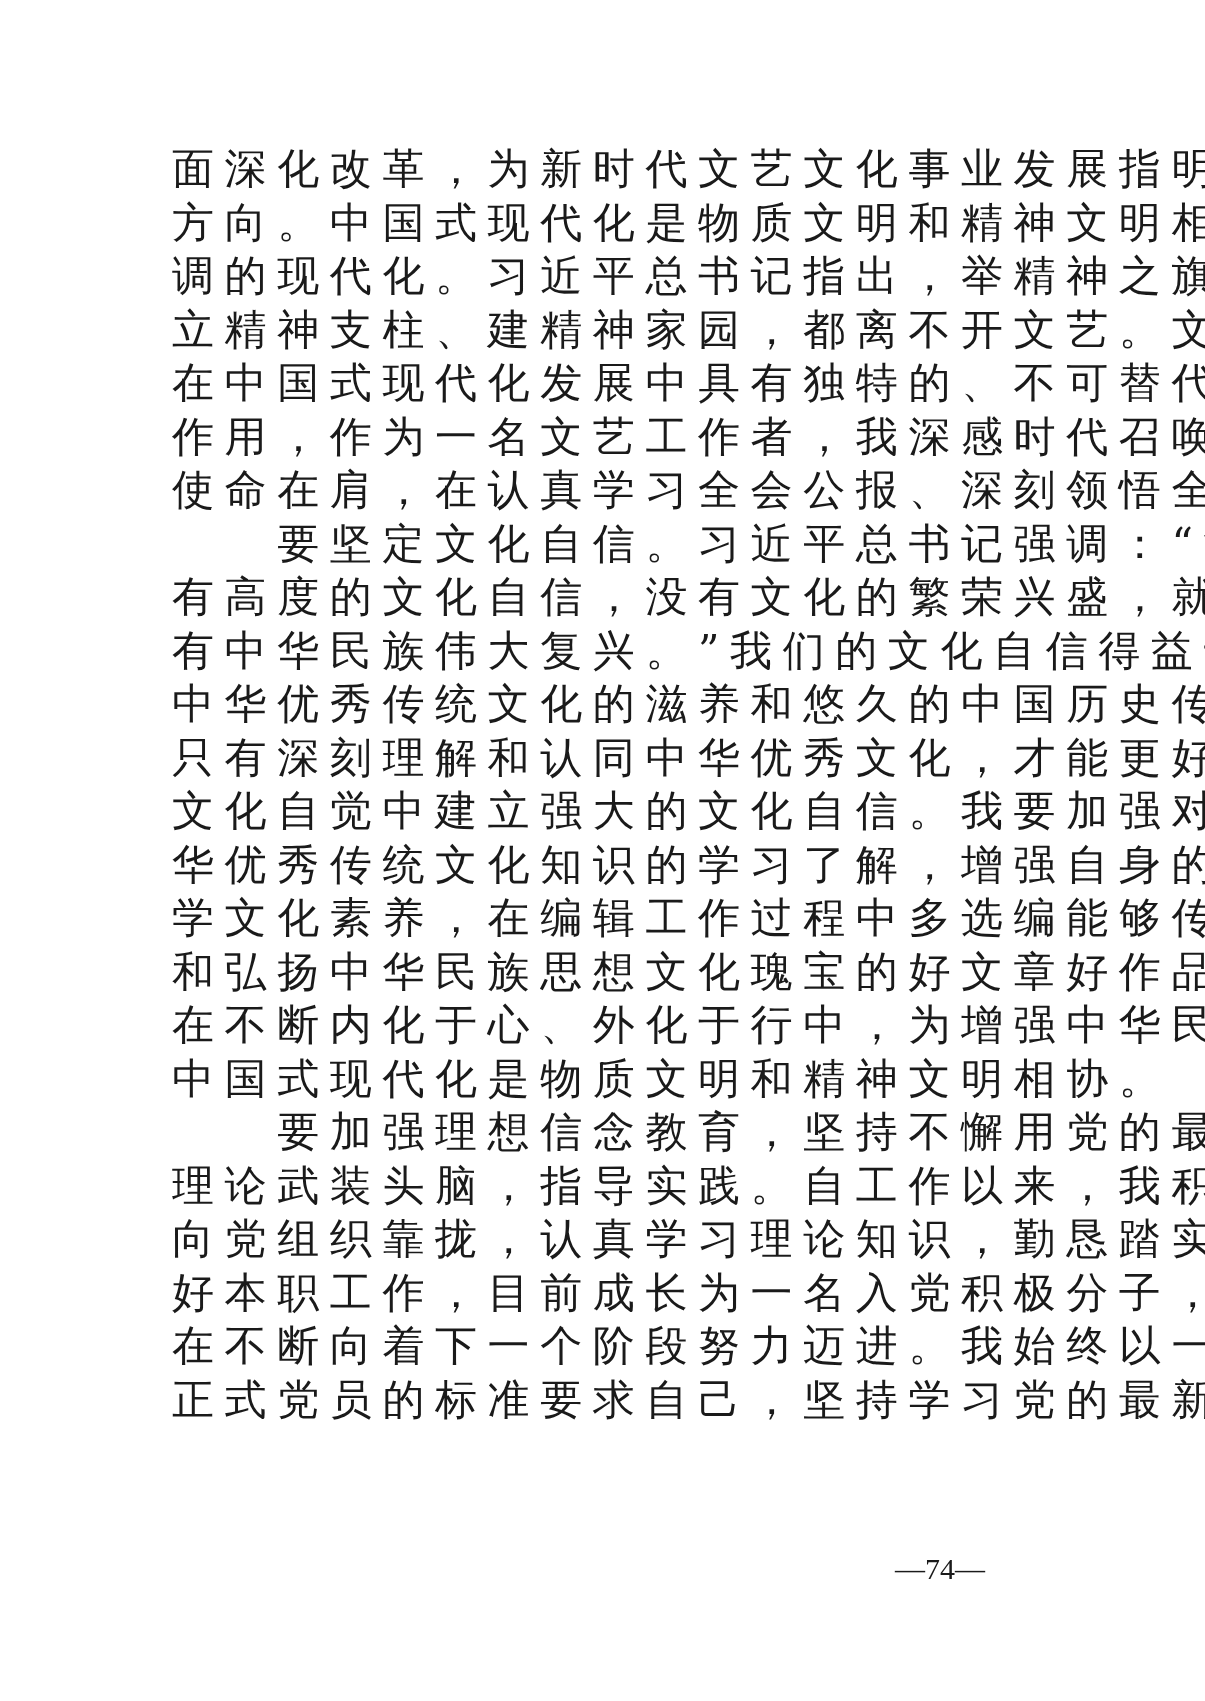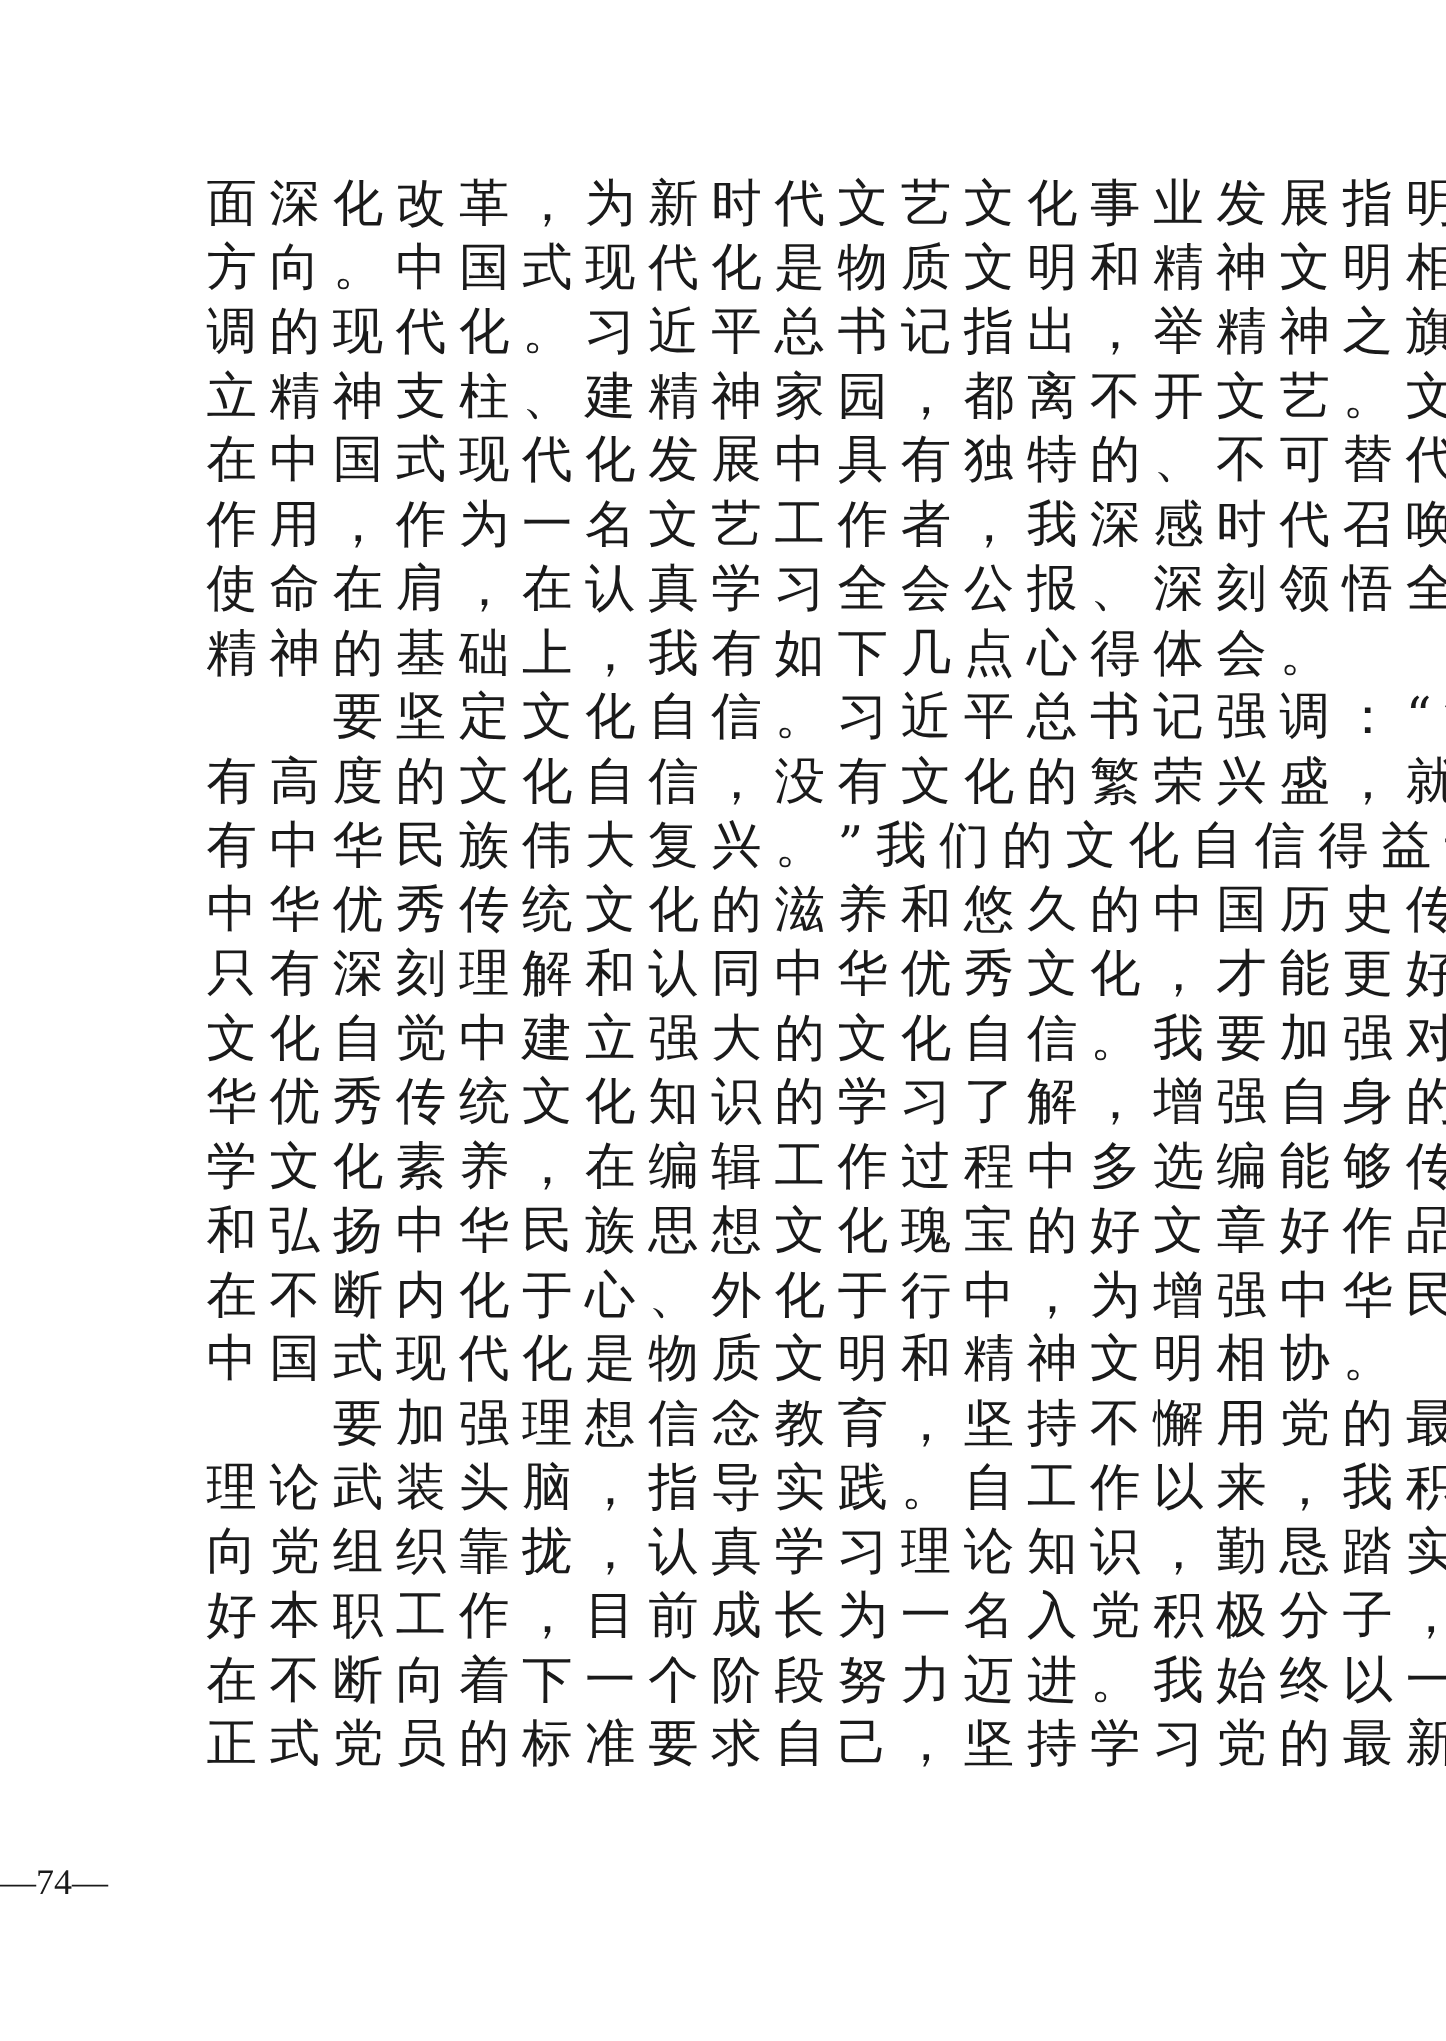--- a/index.html
+++ b/index.html
@@ -6,37 +6,36 @@
   body { width:1205px; height:1701px; position:relative; overflow:hidden; }
   .page { position:absolute; left:0; top:0; width:1205px; height:1701px; background:#fff; }
   .body-text {
     position:absolute; left:172px; top:142px; width:852px;
     font-family:"DejaVu Serif","Liberation Serif",serif;
     font-size:42px; line-height:53.5px; color:#1a1a1a;
     letter-spacing:10.6px;
   }
   .line { display:block; white-space:nowrap; height:53.5px; }
   .page-number {
-    position:absolute; left:0; width:985px; top:1552px; text-align:left;
+    position:absolute; left:0; width:985px; top:1552px; text-align:right;
     font-family:"Liberation Serif","DejaVu Serif",serif; font-size:30px; color:#1a1a1a;
   }
 </style>
 </head>
 <body>
 
 <div class="page">
   <div class="body-text">
     <span class="line">面深化改革，为新时代文艺文化事业发展指明了</span>
     <span class="line">方向。中国式现代化是物质文明和精神文明相协</span>
     <span class="line">调的现代化。习近平总书记指出，举精神之旗、</span>
     <span class="line">立精神支柱、建精神家园，都离不开文艺。文艺</span>
     <span class="line">在中国式现代化发展中具有独特的、不可替代的</span>
     <span class="line">作用，作为一名文艺工作者，我深感时代召唤、</span>
     <span class="line">使命在肩，在认真学习全会公报、深刻领悟全会</span>
-    <span class="line">精神的基础上，我有如下几点心得体会。</span>
     <span class="line">　　要坚定文化自信。习近平总书记强调：“没</span>
     <span class="line">有高度的文化自信，没有文化的繁荣兴盛，就没</span>
     <span class="line">有中华民族伟大复兴。”我们的文化自信得益于</span>
     <span class="line">中华优秀传统文化的滋养和悠久的中国历史传承，</span>
     <span class="line">只有深刻理解和认同中华优秀文化，才能更好在</span>
     <span class="line">文化自觉中建立强大的文化自信。我要加强对中</span>
     <span class="line">华优秀传统文化知识的学习了解，增强自身的文</span>
     <span class="line">学文化素养，在编辑工作过程中多选编能够传承</span>
     <span class="line">和弘扬中华民族思想文化瑰宝的好文章好作品，</span>
     <span class="line">在不断内化于心、外化于行中，为增强中华民族</span>

